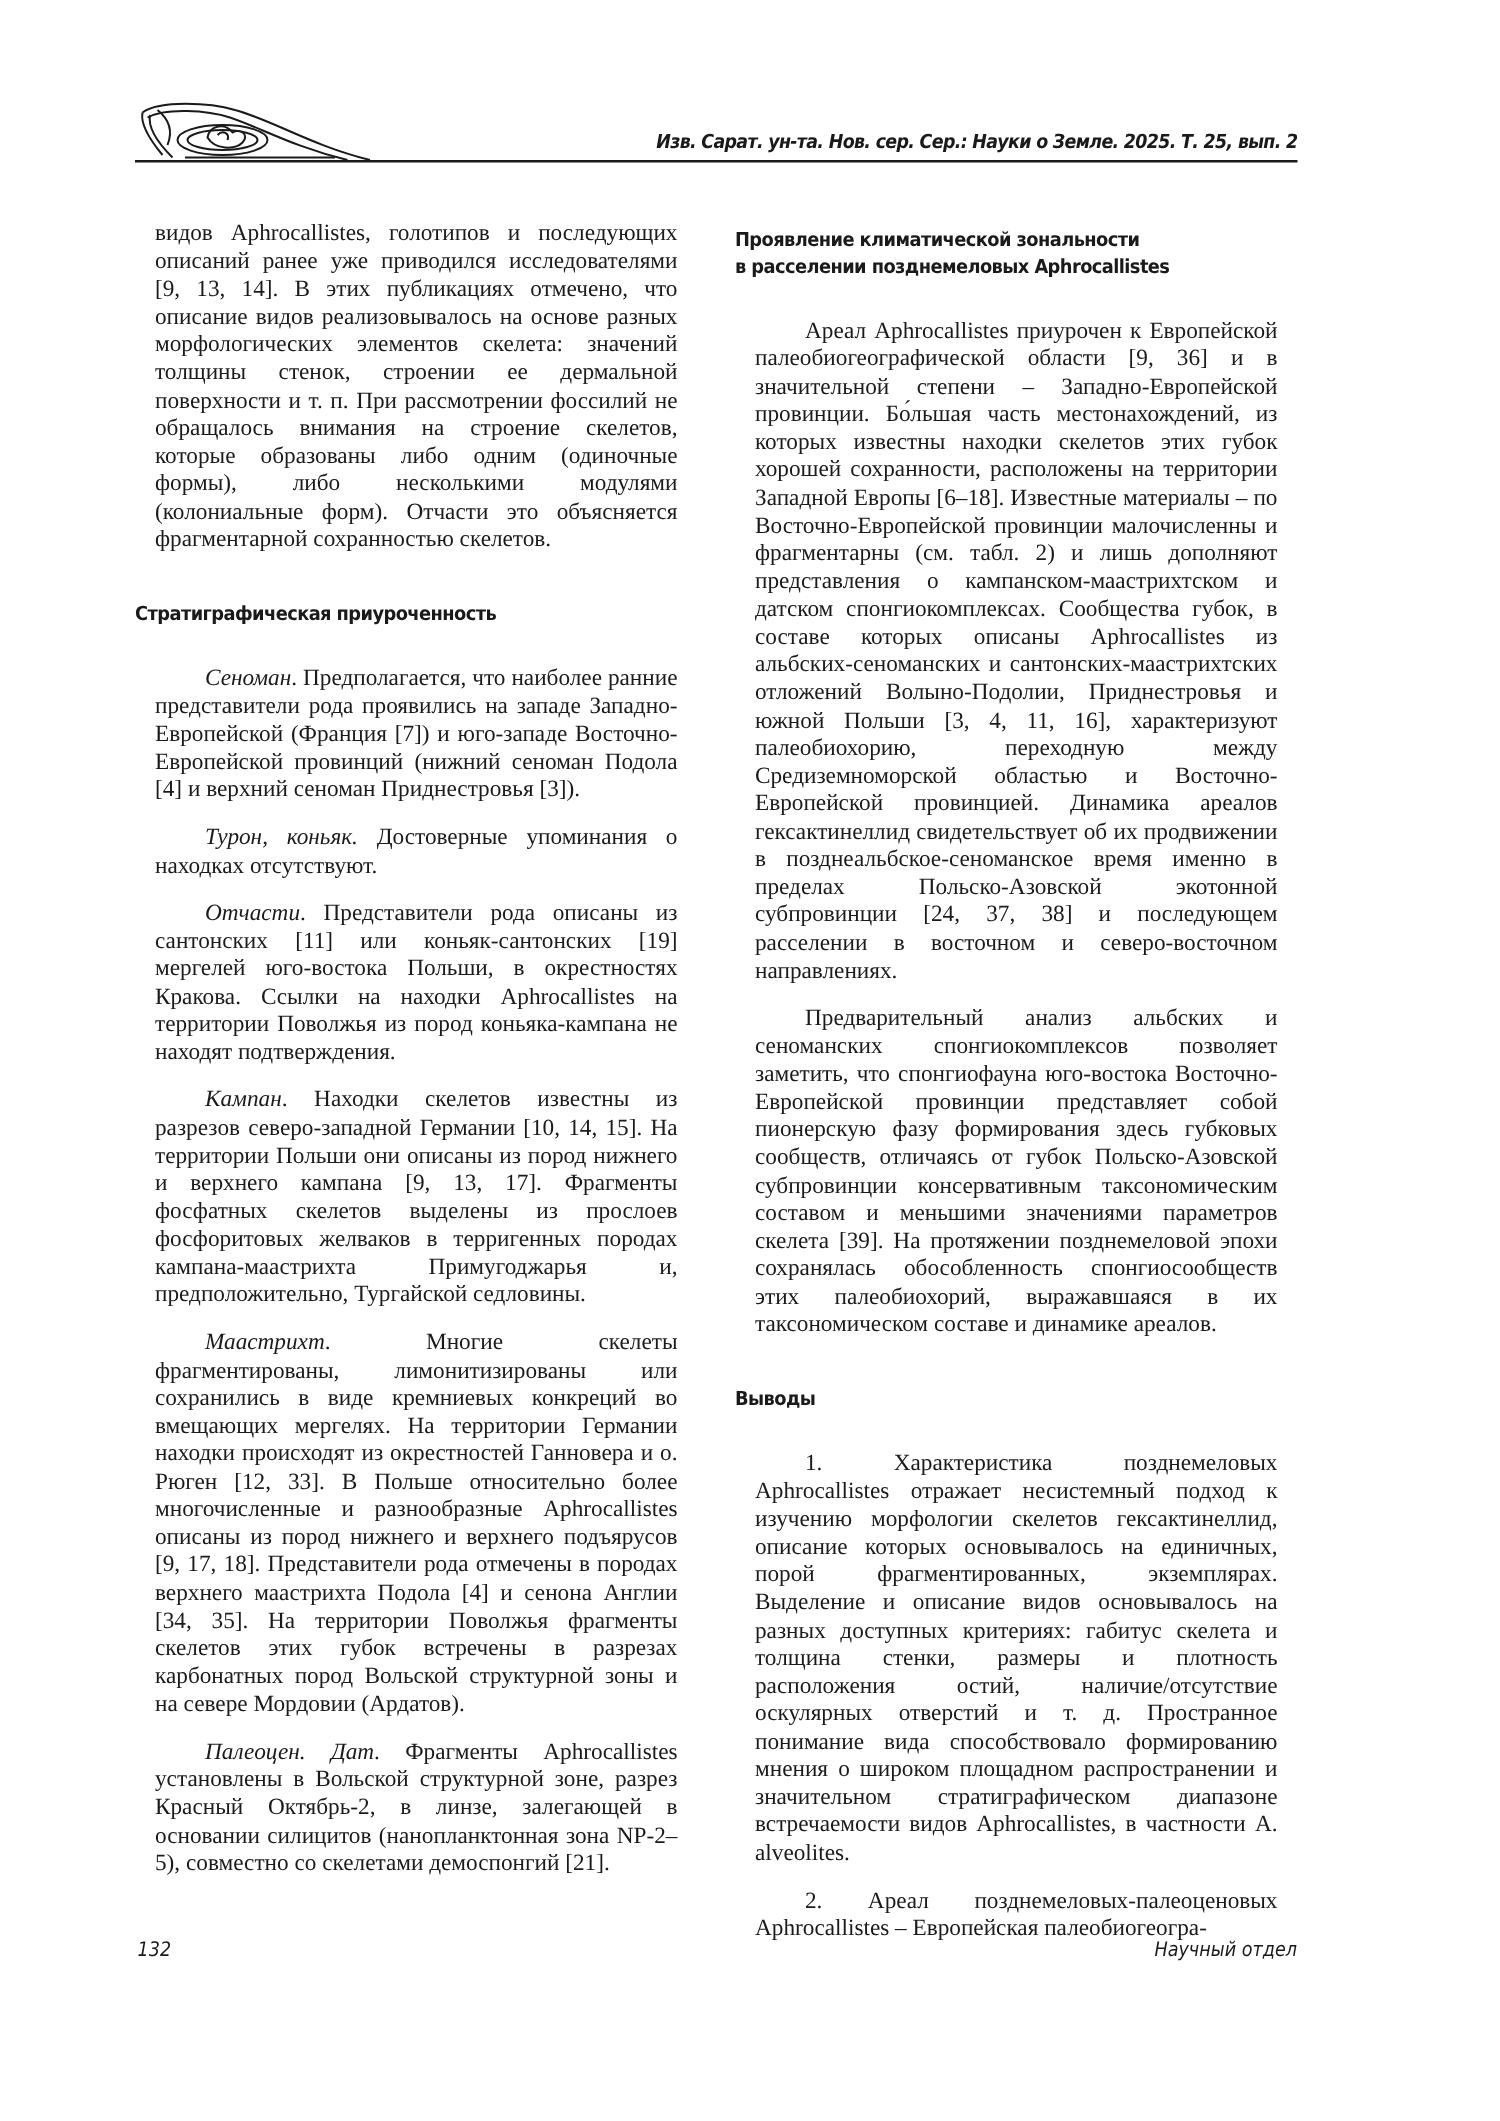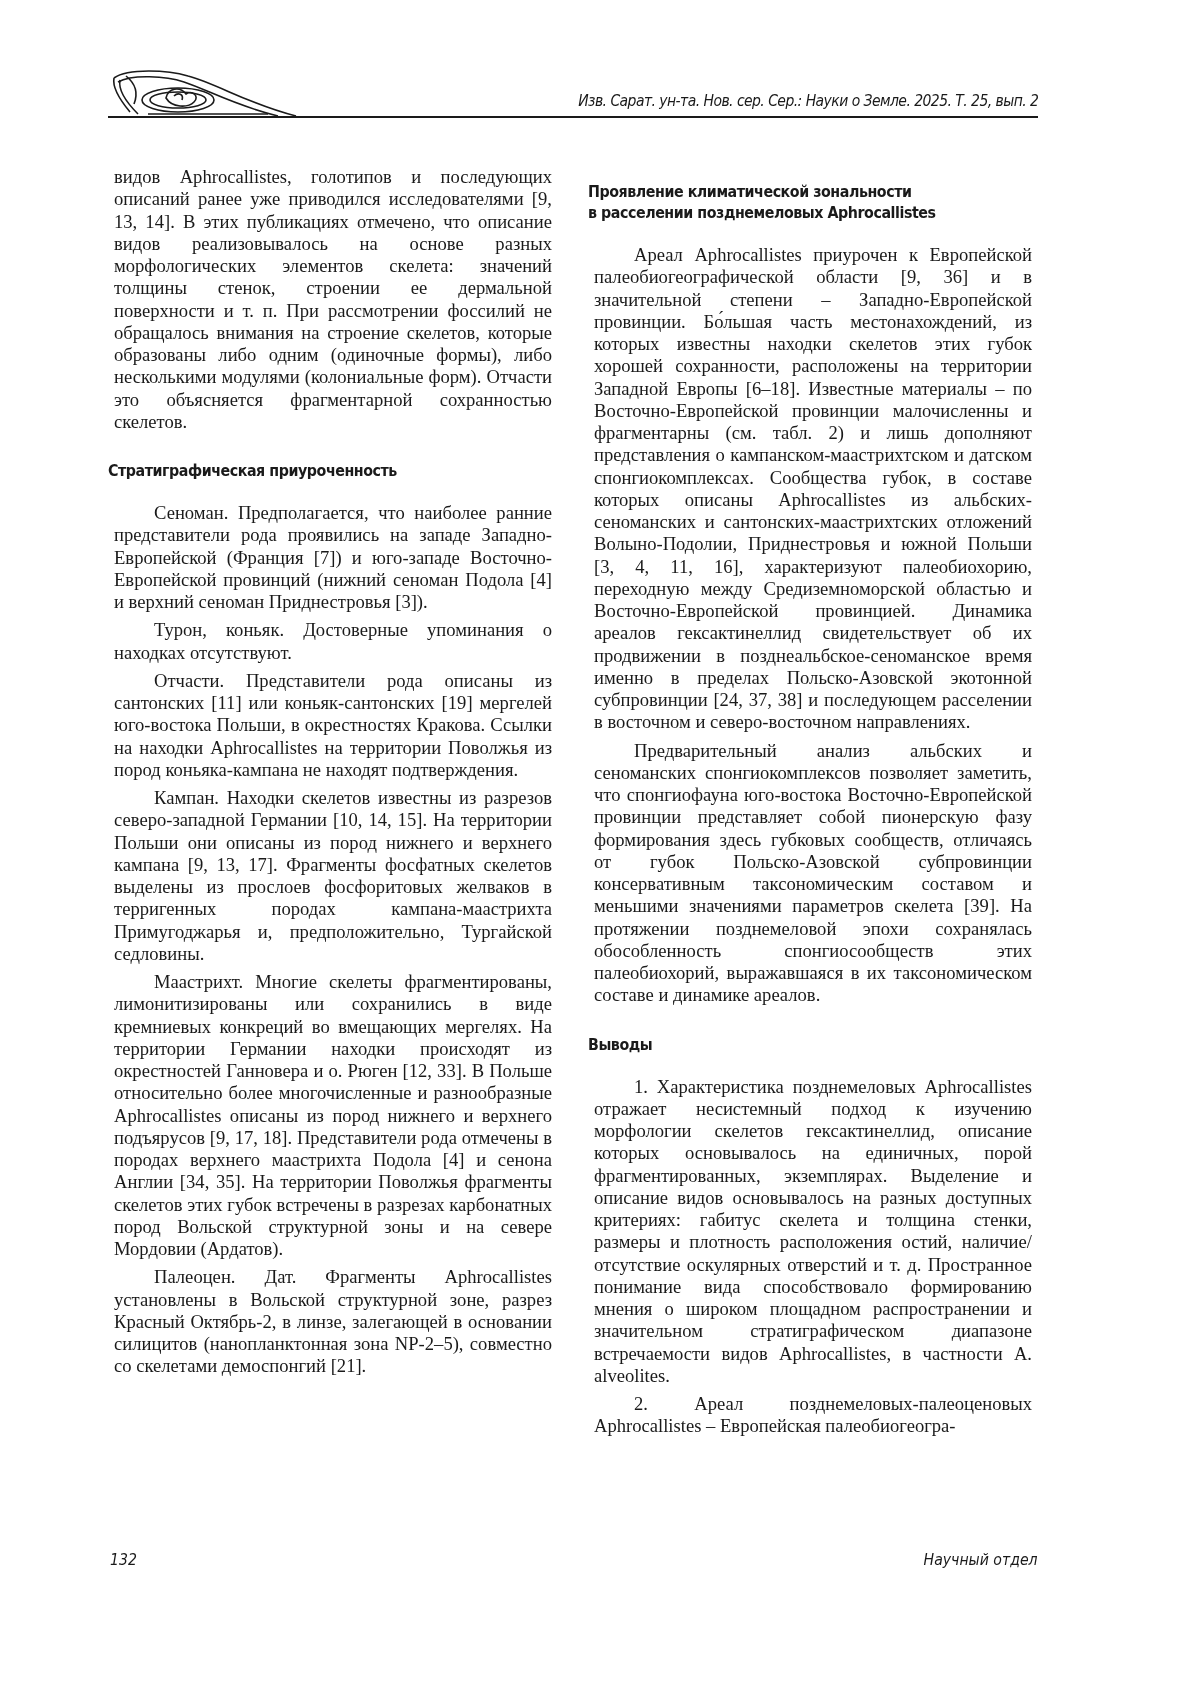--- a/index.html
+++ b/index.html
@@ -1,26 +1,26 @@
 <!DOCTYPE html>
 <html><head>
 <meta charset="utf-8">
 <style>
   html, body { margin: 0; padding: 0; background: #ffffff; }
   body { width: 1200px; height: 1697px; position: relative; overflow: hidden; color: #1a1a1a; }
-  .header { position: absolute; left: 108px; top: 66px; width: 930px; height: 52px; }
+  .header { position: absolute; left: 108px; top: 78px; width: 930px; height: 52px; font-weight: bold; }
   .header-rule { position: absolute; left: 0; right: 0; bottom: 0; height: 1.6px; background: #1a1a1a; }
   .logo { position: absolute; left: 0; top: 2px; width: 190px; height: 50px; }
   .journal-ref { position: absolute; right: 0; bottom: 8px; font-family: "DejaVu Sans", sans-serif; font-style: italic; font-size: 15.5px; letter-spacing: -0.6px; transform: scaleX(0.9); transform-origin: right bottom; white-space: nowrap; }
   .col { position: absolute; top: 160px; width: 450px; font-family: "Liberation Serif", serif; font-size: 18.6px; line-height: 22.25px; text-align: justify; }
   .col-left { left: 108px; }
   .col-right { left: 588px; }
-  .col p { margin: 6px; text-indent: 0; hyphens: manual; }
+  .col p { margin: 16px; text-indent: 0; hyphens: manual; }
   .col p.indent { text-indent: 40px; }
-  .col .it { }
+  .col .it { font-style: italic; }
   .section-heading { font-family: "DejaVu Sans", sans-serif; font-weight: bold; font-size: 15.5px; line-height: 21px; letter-spacing: -0.5px; margin: 0; text-align: left; transform: scaleX(0.92); transform-origin: left center; white-space: nowrap; }
   .sp-before-h { height: 22px; }
   .sp-after-h { height: 14px; }
   .footer-page { position: absolute; left: 110px; top: 1550px; font-family: "DejaVu Sans", sans-serif; font-style: italic; font-size: 16px; transform: scaleX(0.88); transform-origin: left center; }
   .footer-section { position: absolute; right: 162px; top: 1550px; font-family: "DejaVu Sans", sans-serif; font-style: italic; font-size: 16px; transform: scaleX(0.88); transform-origin: right center; white-space: nowrap; }
 </style>
 </head>
 <body>
 
 <div class="header">

